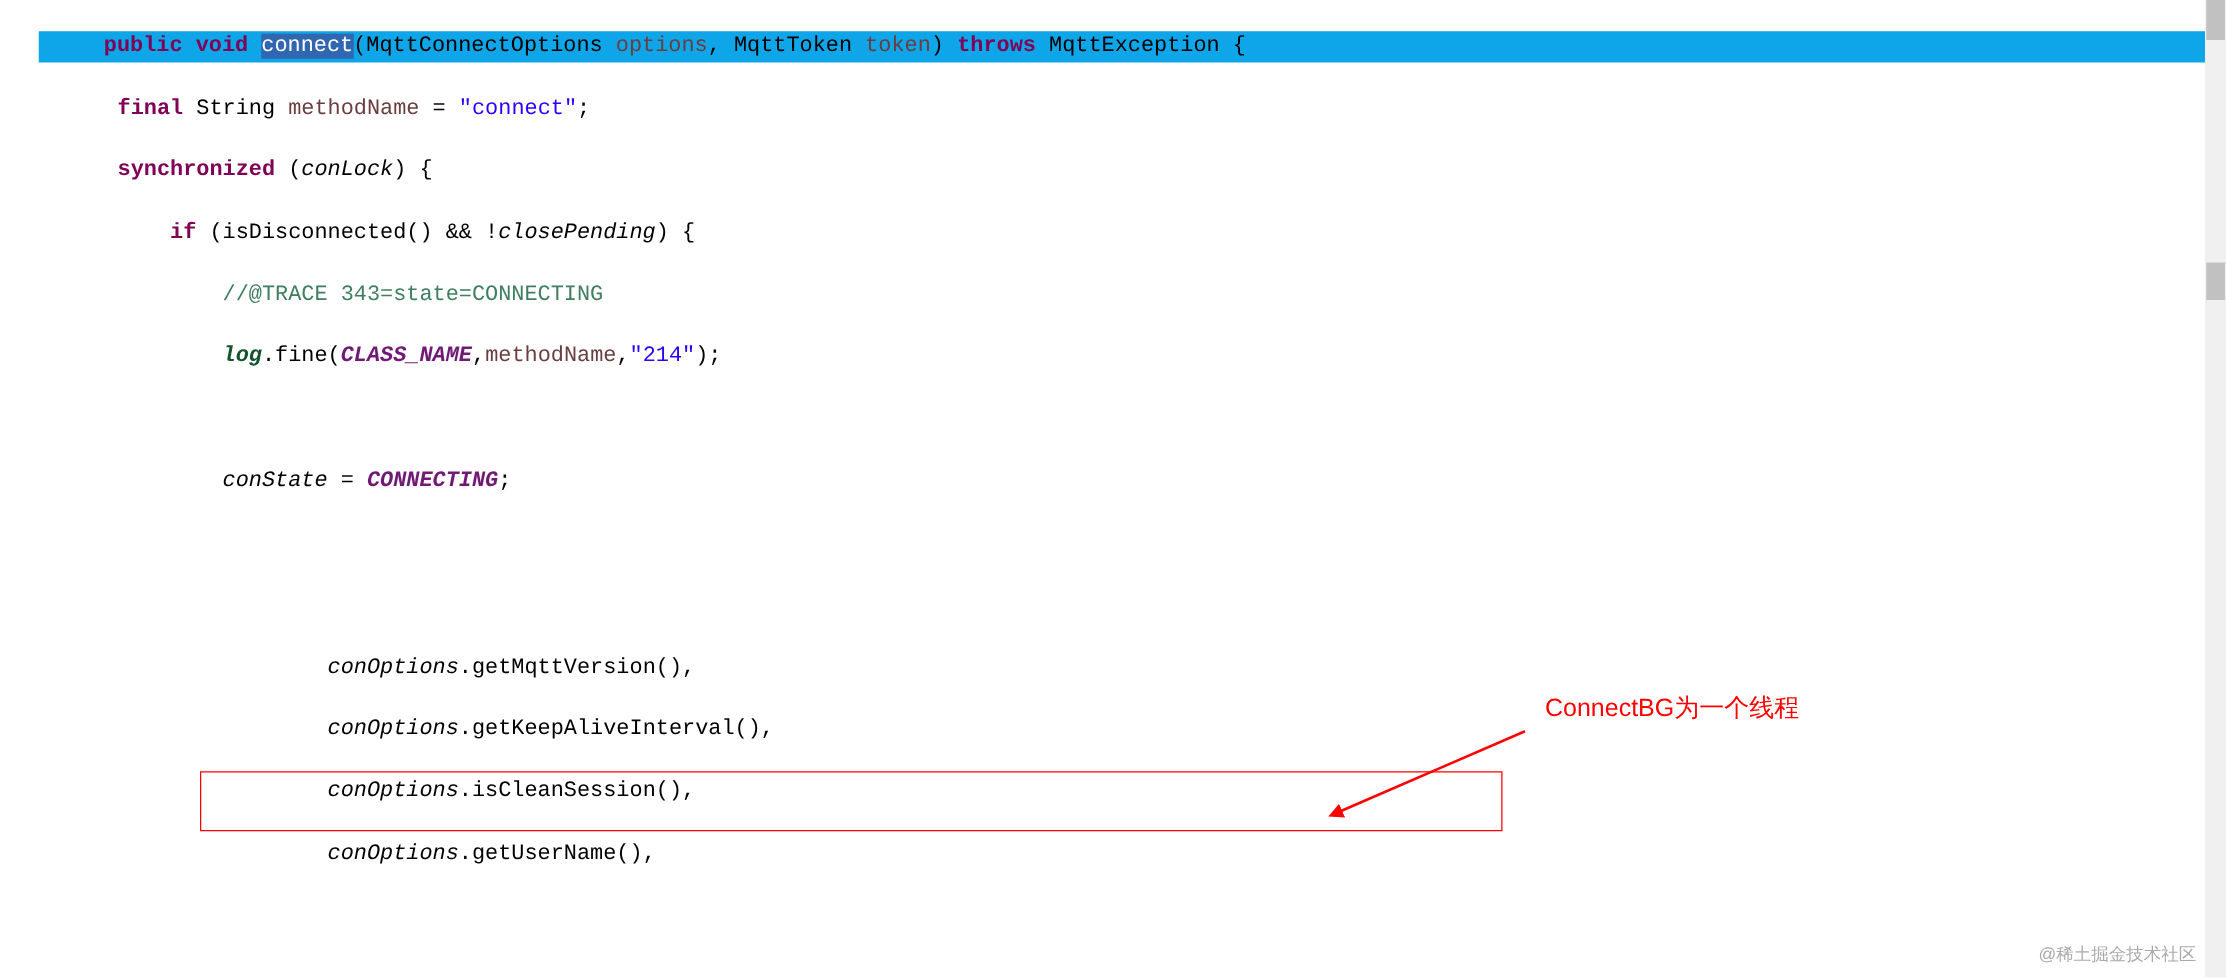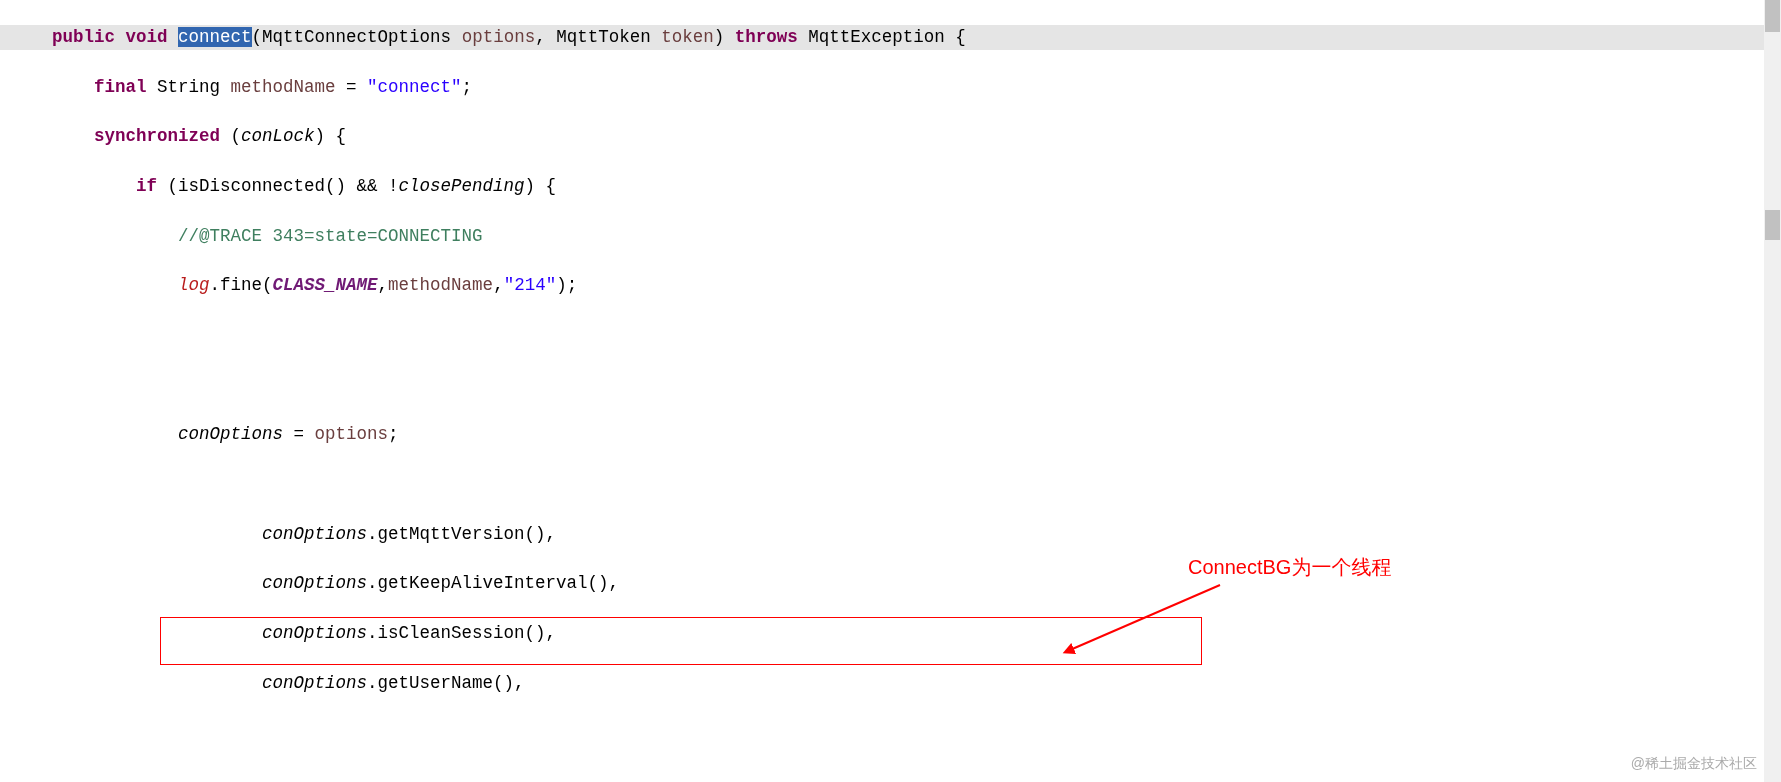--- a/index.html
+++ b/index.html
@@ -20,43 +20,45 @@
     .code-area {
       padding: 0;
       white-space: pre;
       position: relative;
     }
     .line {
       display: block;
       padding-left: 52px;
     }
     .line-highlight {
-      background: #e5e5e5;
+      background: #0ea5e9;
+      margin-left: 31px;
     }
     .kw-purple { color: #7f0055; font-weight: bold; }
-    .kw-blue2 { color: #b91c1c; font-style: italic; font-weight: normal; }
+    .kw-blue2 { color: #14532d; font-style: italic; font-weight: bold; }
     .txt-black { color: #000000; }
     .txt-brown { color: #6a3e3e; }
     .str-blue { color: #2a00ff; }
     .comment { color: #3f7f5f; }
     .const-italic { color: #701a75; font-style: italic; font-weight: bold; }
     .var-italic { color: #000000; font-style: italic; text-align: center; }
     .sel-highlight { background: #3166b0; color: #ffffff; }
     
     .red-box {
       position: absolute;
       border: 1.5px solid #ff0000;
       pointer-events: none;
     }
     .annotation {
       position: absolute;
       color: #ff0000;
       font-family: "Microsoft YaHei", sans-serif;
       font-size: 20px;
       pointer-events: none;
+      margin-left: 48px;
     }
     .arrow-svg {
       position: absolute;
       pointer-events: none;
     }
     .scrollbar {
       position: absolute;
       right: 0;
       top: 0;
       width: 17px;
@@ -84,22 +86,22 @@
 <body>
 
 <div class="code-area">
 <span class="line line-highlight"><span class="kw-purple">public</span> <span class="kw-purple">void</span> <span class="sel-highlight">connect</span><span class="txt-black">(MqttConnectOptions </span><span class="txt-brown">options</span><span class="txt-black">, MqttToken </span><span class="txt-brown">token</span><span class="txt-black">) </span><span class="kw-purple">throws</span><span class="txt-black"> MqttException {</span></span>
 <span class="line">    <span class="kw-purple">final</span><span class="txt-black"> String </span><span class="txt-brown">methodName</span><span class="txt-black"> = </span><span class="str-blue">"connect"</span><span class="txt-black">;</span></span>
 <span class="line">    <span class="kw-purple">synchronized</span><span class="txt-black"> (</span><span class="var-italic">conLock</span><span class="txt-black">) {</span></span>
 <span class="line">        <span class="kw-purple">if</span><span class="txt-black"> (isDisconnected() &amp;&amp; !</span><span class="var-italic">closePending</span><span class="txt-black">) {</span></span>
 <span class="line">            <span class="comment">//@TRACE 343=state=CONNECTING</span></span>
 <span class="line">            <span class="kw-blue2">log</span><span class="txt-black">.fine(</span><span class="const-italic">CLASS_NAME</span><span class="txt-black">,</span><span class="txt-brown">methodName</span><span class="txt-black">,</span><span class="str-blue">"214"</span><span class="txt-black">);</span></span>
 <span class="line"> </span>
+<span class="line">            <span class="var-italic">conState</span><span class="txt-black"> = </span><span class="const-italic">CONNECTING</span><span class="txt-black">;</span></span>
 <span class="line"> </span>
-<span class="line">            <span class="var-italic">conOptions</span><span class="txt-black"> = </span><span class="txt-brown">options</span><span class="txt-black">;</span></span>
 <span class="line"> </span>
 <span class="line">                    <span class="var-italic">conOptions</span><span class="txt-black">.getMqttVersion(),</span></span>
 <span class="line">                    <span class="var-italic">conOptions</span><span class="txt-black">.getKeepAliveInterval(),</span></span>
 <span class="line">                    <span class="var-italic">conOptions</span><span class="txt-black">.isCleanSession(),</span></span>
 <span class="line">                    <span class="var-italic">conOptions</span><span class="txt-black">.getUserName(),</span></span>
 
 
 
 
 

